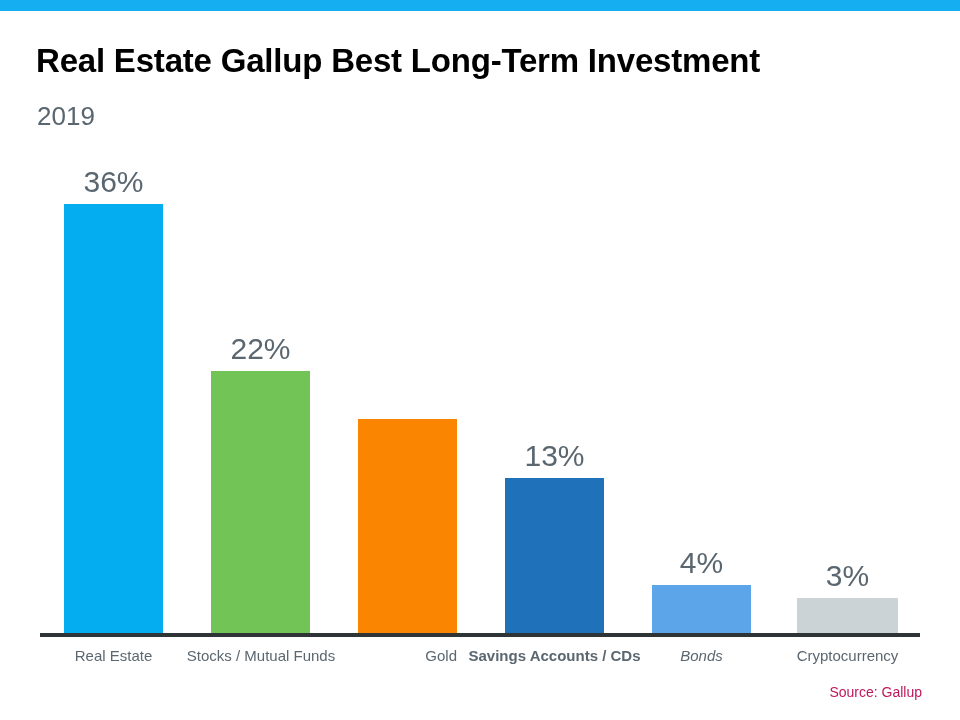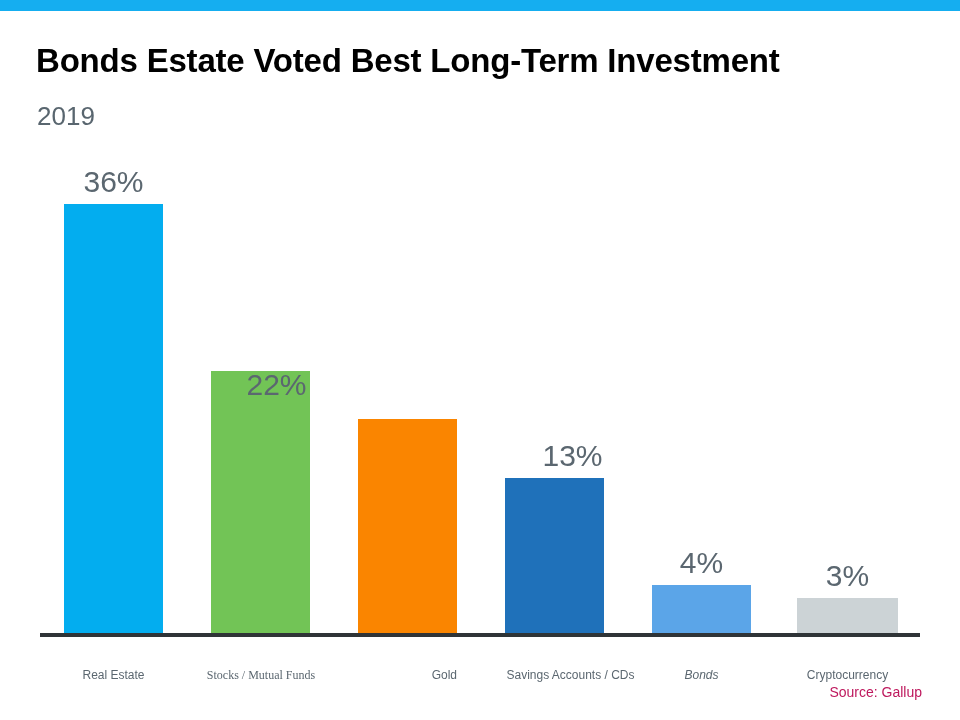--- a/index.html
+++ b/index.html
@@ -70,60 +70,59 @@
     text-align: center;
     font-size: 30px;
     color: #5B6770;
     white-space: nowrap;
     line-height: 1;
   }
   .bar-cat-label {
     position: absolute;
     top: 647px;
     text-align: center;
-    font-size: 12px;
+    font-size: 15px;
     color: #5B6770;
     white-space: nowrap;
-    margin-top: 21px;
   }
   #source-note {
     position: absolute;
     right: 38px;
     top: 684px;
     font-size: 14px;
     color: #be185d;
     white-space: nowrap;
   }
 </style>
 </head>
 <body>
 
 <div id="slide">
 
   <div id="top-accent-bar"></div>
 
-  <div id="chart-title">Bonds Estate Voted Best Long-Term Investment</div>
+  <div id="chart-title">Real Estate Gallup Best Long-Term Investment</div>
   <div id="chart-subtitle">2019</div>
 
   <div id="plot-area">
 
     <div class="bar-rect" style="left:64px; width:99px; height:429px; background:#03ADEF;"></div>
     <div class="bar-value-label" style="left:64px; width:99px; top:167px;">36%</div>
     <div class="bar-cat-label" style="left:44px; width:139px;">Real Estate</div>
 
     <div class="bar-rect" style="left:211px; width:99px; height:262px; background:#72C456;"></div>
-    <div class="bar-value-label" style="left:227px; width:99px; top:334px;margin-top:36px;">22%</div>
-    <div class="bar-cat-label" style="left:176px; width:170px;font-family:Liberation Serif, serif;">Stocks / Mutual Funds</div>
+    <div class="bar-value-label" style="left:211px; width:99px; top:334px;">22%</div>
+    <div class="bar-cat-label" style="left:176px; width:170px;">Stocks / Mutual Funds</div>
 
     <div class="bar-rect" style="left:358px; width:99px; height:214px; background:#FA8500;"></div>
     <div class="bar-cat-label" style="left:358px; width:99px;text-align:right;">Gold</div>
 
     <div class="bar-rect" style="left:505px; width:99px; height:155px; background:#1F71BA;"></div>
-    <div class="bar-value-label" style="left:523px; width:99px; top:441px;">13%</div>
-    <div class="bar-cat-label" style="left:480px; width:181px;">Savings Accounts / CDs</div>
+    <div class="bar-value-label" style="left:505px; width:99px; top:441px;">13%</div>
+    <div class="bar-cat-label" style="left:464px; width:181px;font-weight:bold;">Savings Accounts / CDs</div>
 
     <div class="bar-rect" style="left:652px; width:99px; height:48px; background:#5BA5E8;"></div>
     <div class="bar-value-label" style="left:652px; width:99px; top:548px;">4%</div>
     <div class="bar-cat-label" style="left:652px; width:99px;font-style:italic;">Bonds</div>
 
     <div class="bar-rect" style="left:797px; width:101px; height:35px; background:#CCD3D6;"></div>
     <div class="bar-value-label" style="left:797px; width:101px; top:561px;">3%</div>
     <div class="bar-cat-label" style="left:783px; width:129px;">Cryptocurrency</div>
 
     <div id="axis-line"></div>

